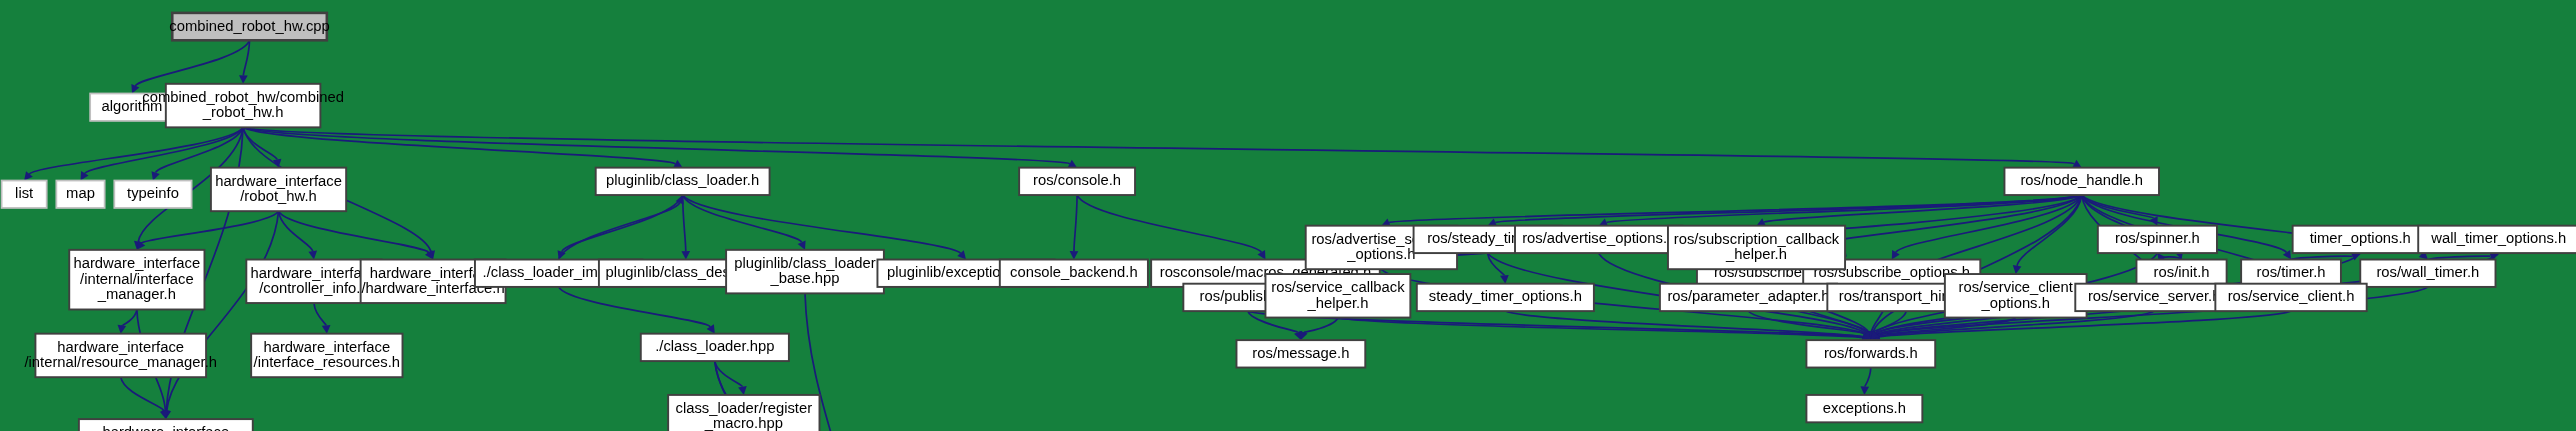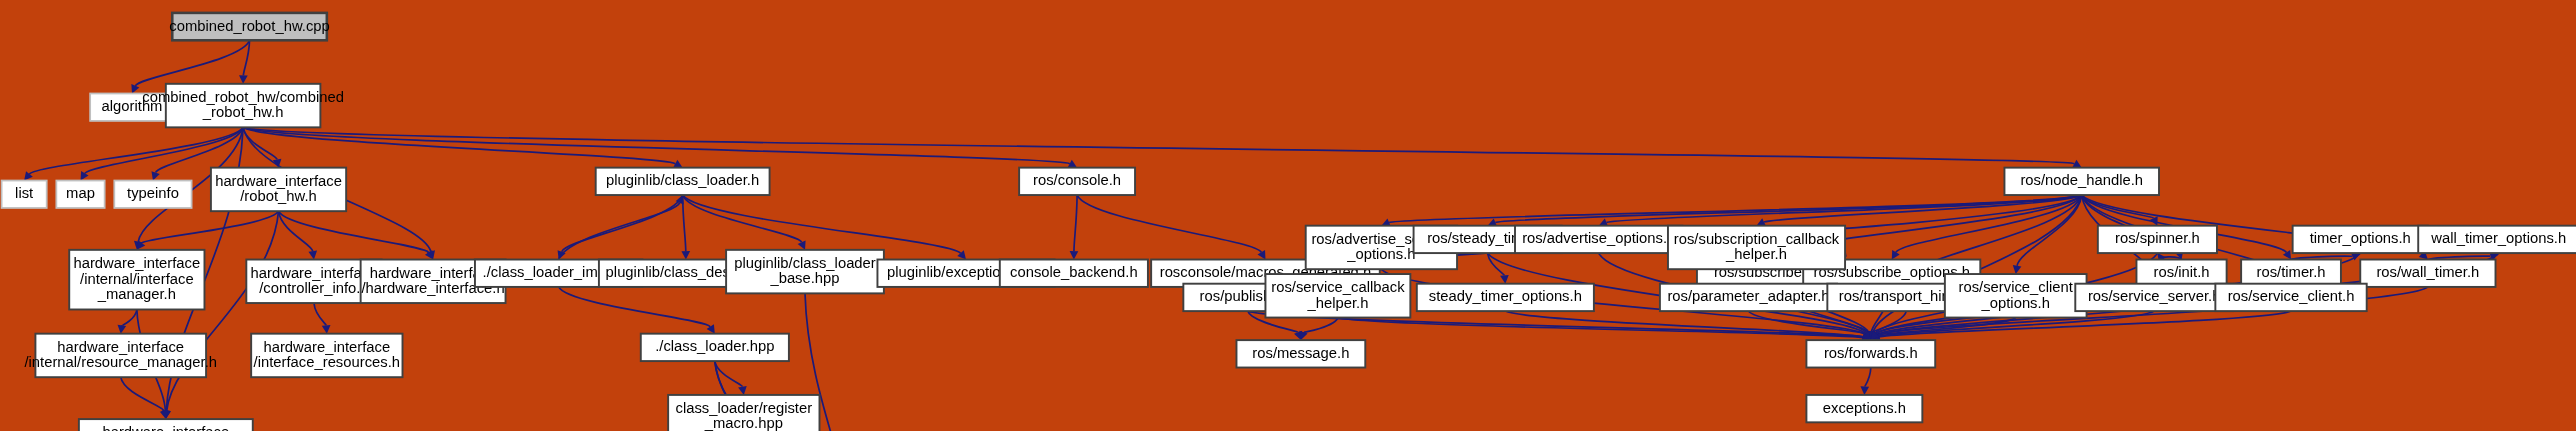--- a/index.html
+++ b/index.html
@@ -1,17 +1,17 @@
 <!DOCTYPE html>
 <html style="font-size:10.2px"><head>
 <meta charset="utf-8">
 <style>
   html,body{margin:0;padding:0;background:#ffffff;}
   body{font-family:"Liberation Sans",sans-serif;}
-  #graph-wrap{position:relative;width:2576px;height:432px;background:#c2410c;overflow:hidden;}
+  #graph-wrap{position:relative;width:2576px;height:432px;background:#15803d;overflow:hidden;}
   svg.graph{position:absolute;left:0;top:0;width:2576px;height:432px;display:block;}
   .node rect{fill:#ffffff;stroke:#404040;stroke-width:1.2px;}
   .node.root rect{fill:#bfbfbf;stroke:#404040;stroke-width:1.6px;}
   .node.sys rect{fill:#ffffff;stroke:#c0c0c0;stroke-width:1.1px;}
   .node.hilite rect{fill:#ffffff;stroke:#ff0000;stroke-width:1.4px;}
   .node text{font-family:"Liberation Sans",sans-serif;font-size:9.2px;fill:#000000;text-anchor:middle;dominant-baseline:middle;}
   .edge{fill:none;stroke:#1a1a7a;stroke-width:1.05px;}
   .arrow{fill:#1a1a7a;stroke:none;}
 </style>
 </head>

